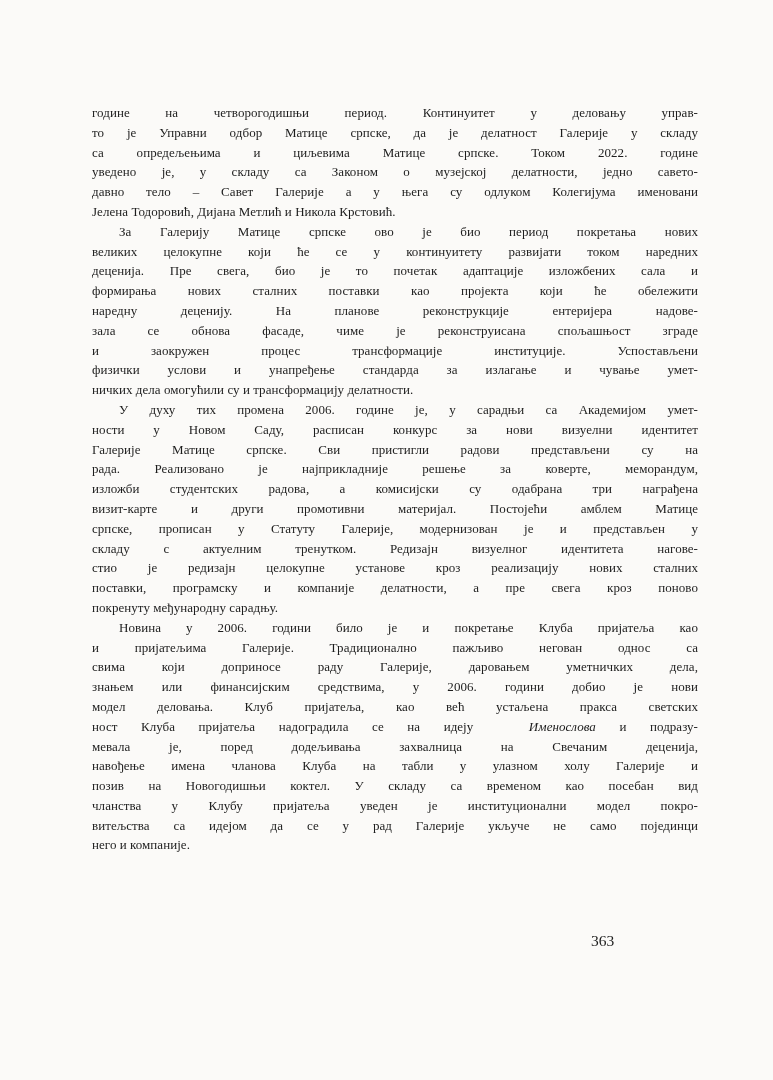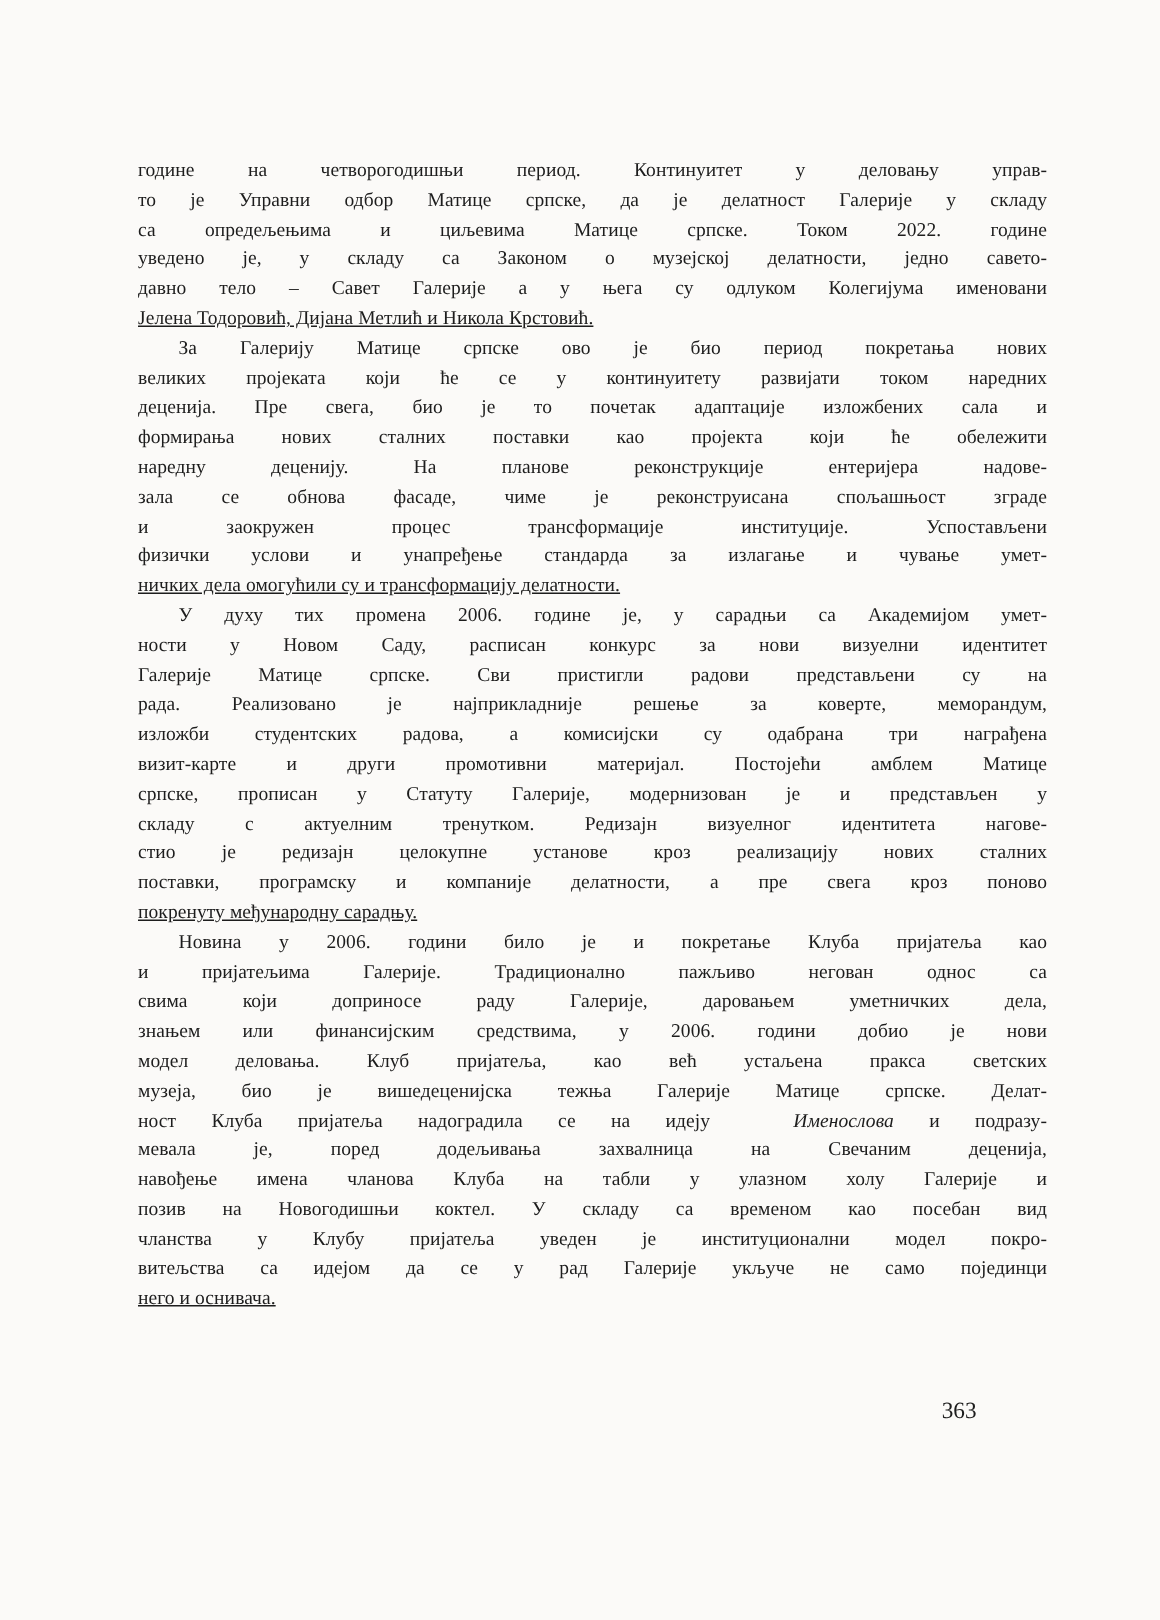--- a/index.html
+++ b/index.html
@@ -17,40 +17,40 @@
   .text-block{
     position:absolute;left:92px;top:103px;width:606px;
   }
   .line{
     height:19.8px;line-height:19.8px;font-size:13px;
     text-align:justify;text-align-last:justify;
     white-space:normal;overflow:visible;
     letter-spacing:0.05px;
   }
   .line.indent{text-indent:27px;}
-  .line.para-end{text-align-last:left;text-decoration:underline;}
+  .line.para-end{text-align-last:left;}
   .line .em{font-style:italic;margin-left:32px;}
   .page-number{
     position:absolute;left:591px;top:931px;width:60px;
-    text-align:right;font-size:15.5px;line-height:20px;
+    text-align:left;font-size:15.5px;line-height:20px;
   }
 </style>
 </head>
 <body>
 
 <div class="page">
   <main class="text-block" id="text-block">
       <div class="line"><span>године на четворогодишњи период. Континуитет у деловању управ-</span></div>
       <div class="line"><span>то је Управни одбор Матице српске, да је делатност Галерије у складу</span></div>
       <div class="line"><span>са опредељењима и циљевима Матице српске. Током 2022. године</span></div>
       <div class="line"><span>уведено је, у складу са Законом о музејској делатности, једно савето-</span></div>
       <div class="line"><span>давно тело – Савет Галерије а у њега су одлуком Колегијума именовани</span></div>
       <div class="line para-end"><span>Јелена Тодоровић, Дијана Метлић и Никола Крстовић.</span></div>
       <div class="line indent"><span>За Галерију Матице српске ово је био период покретања нових</span></div>
-      <div class="line"><span>великих пројеката који ће се у континуитету развијати током наредних</span></div>
+      <div class="line"><span>великих целокупне који ће се у континуитету развијати током наредних</span></div>
       <div class="line"><span>деценија. Пре свега, био је то почетак адаптације изложбених сала и</span></div>
       <div class="line"><span>формирања нових сталних поставки као пројекта који ће обележити</span></div>
       <div class="line"><span>наредну деценију. На планове реконструкције ентеријера надове-</span></div>
       <div class="line"><span>зала се обнова фасаде, чиме је реконструисана спољашњост зграде</span></div>
       <div class="line"><span>и заокружен процес трансформације институције. Успостављени</span></div>
       <div class="line"><span>физички услови и унапређење стандарда за излагање и чување умет-</span></div>
       <div class="line para-end"><span>ничких дела омогућили су и трансформацију делатности.</span></div>
       <div class="line indent"><span>У духу тих промена 2006. године је, у сарадњи са Академијом умет-</span></div>
       <div class="line"><span>ности у Новом Саду, расписан конкурс за нови визуелни идентитет</span></div>
       <div class="line"><span>Галерије Матице српске. Сви пристигли радови представљени су на</span></div>
@@ -60,23 +60,22 @@
       <div class="line"><span>српске, прописан у Статуту Галерије, модернизован је и представљен у</span></div>
       <div class="line"><span>складу с актуелним тренутком. Редизајн визуелног идентитета нагове-</span></div>
       <div class="line"><span>стио је редизајн целокупне установе кроз реализацију нових сталних</span></div>
       <div class="line"><span>поставки, програмску и компаније делатности, а пре свега кроз поново</span></div>
       <div class="line para-end"><span>покренуту међународну сарадњу.</span></div>
       <div class="line indent"><span>Новина у 2006. години било је и покретање Клуба пријатеља као</span></div>
       <div class="line"><span>и пријатељима Галерије. Традиционално пажљиво негован однос са</span></div>
       <div class="line"><span>свима који доприносе раду Галерије, даровањем уметничких дела,</span></div>
       <div class="line"><span>знањем или финансијским средствима, у 2006. години добио је нови</span></div>
       <div class="line"><span>модел деловања. Клуб пријатеља, као већ устаљена пракса светских</span></div>
-      <div class="line"><span>музеја, био је вишедеценијска тежња Галерије Матице српске. Делат-</span></div>
       <div class="line"><span>ност Клуба пријатеља надоградила се на идеју </span><span class="em">Именослова</span><span> и подразу-</span></div>
       <div class="line"><span>мевала је, поред додељивања захвалница на Свечаним деценија,</span></div>
       <div class="line"><span>навођење имена чланова Клуба на табли у улазном холу Галерије и</span></div>
       <div class="line"><span>позив на Новогодишњи коктел. У складу са временом као посебан вид</span></div>
       <div class="line"><span>чланства у Клубу пријатеља уведен је институционални модел покро-</span></div>
       <div class="line"><span>витељства са идејом да се у рад Галерије укључе не само појединци</span></div>
-      <div class="line para-end"><span>него и оснивача.</span></div>
+      <div class="line para-end"><span>него и компаније.</span></div>
     </main>
   <div class="page-number">363</div>
 </div>
 
 </body></html>

